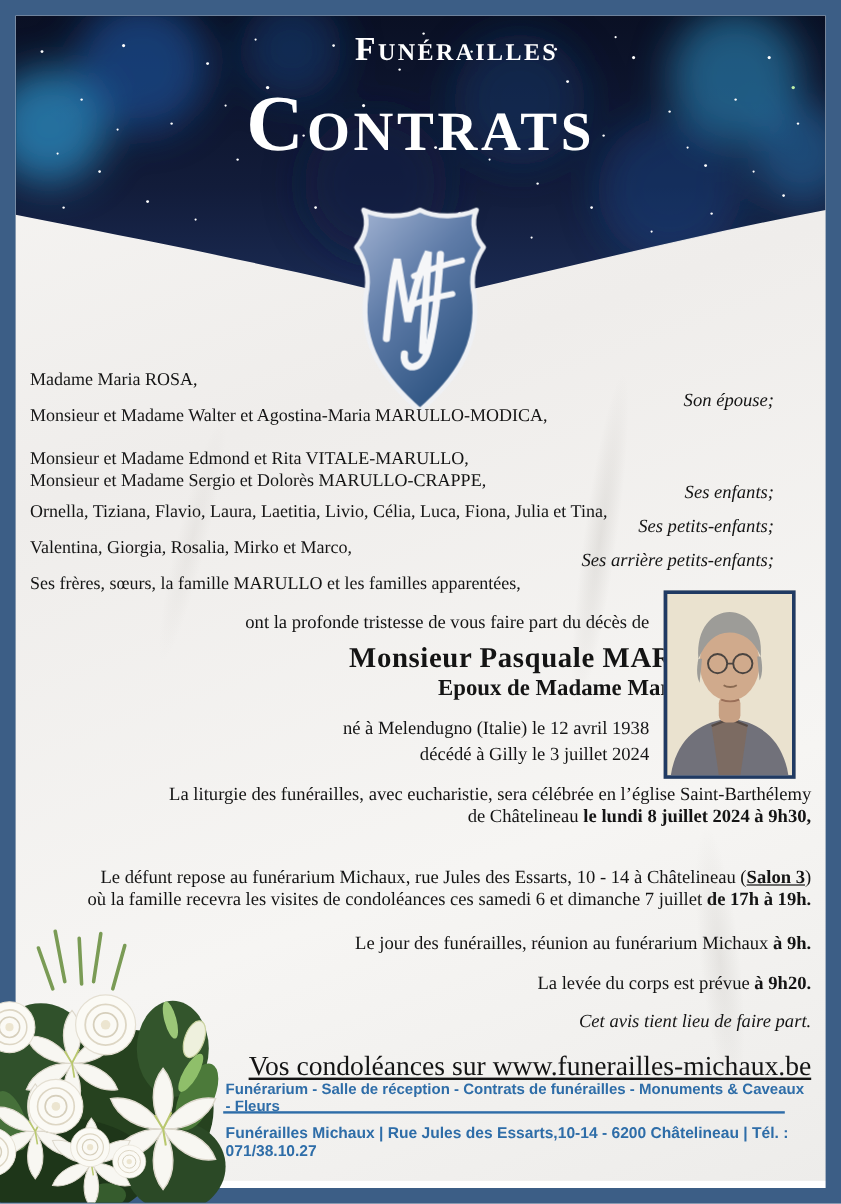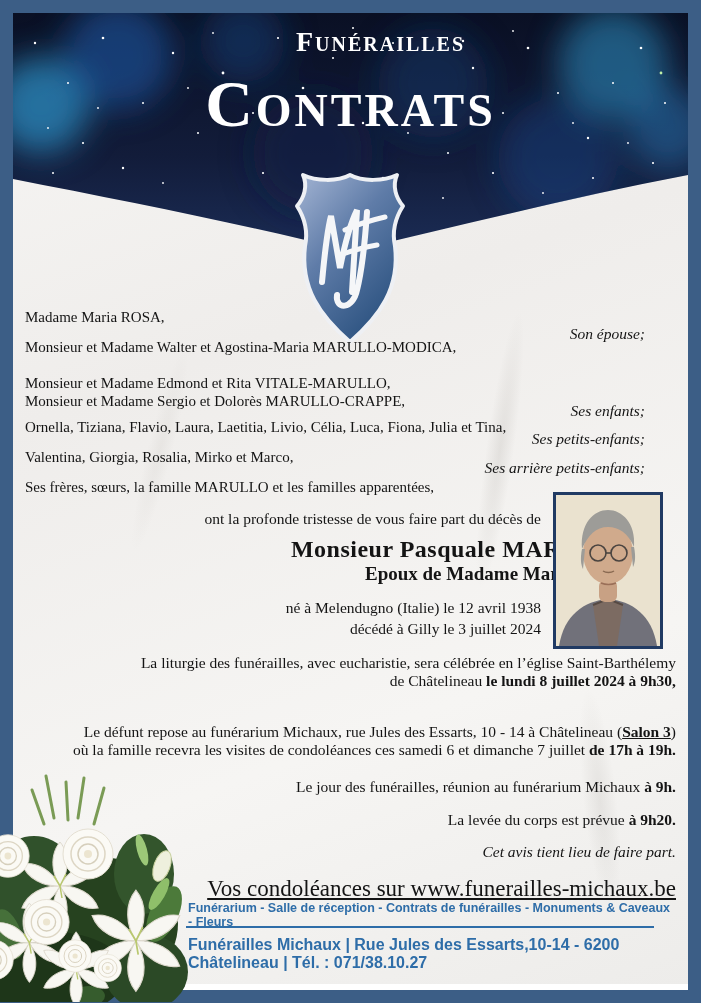--- a/index.html
+++ b/index.html
@@ -26,21 +26,21 @@
   .name{font-size:24px;font-weight:bold;letter-spacing:.5px;}
   .subname{font-size:19px;font-weight:bold;}
   .mid{font-size:15.5px;}
   .condol{font-size:23px;text-decoration:underline;}
   .photo{position:absolute;left:553px;top:492px;width:110px;height:157px;z-index:5;
          border:3px solid #203a63;background:#e9e1ce;box-sizing:border-box;
          box-shadow:0 0 0 1px #0d1b33 inset;}
   .footer{position:absolute;left:188px;width:486px;text-align:left;z-index:5;
           font-family:"Liberation Sans",sans-serif;font-weight:bold;color:#2e6da8;}
   .services{top:901px;font-size:12.5px;}
-  .contact{top:936px;font-size:16px;}
+  .contact{top:936px;font-size:13px;}
   .rule{position:absolute;left:186px;top:926px;width:468px;height:2px;background:#2e6da8;z-index:5;}
   .flowers{position:absolute;left:-6px;top:774px;z-index:9;}
   .bottombar{position:absolute;left:0px;top:994px;width:701px;height:9px;background:#d9d9d9;border-radius:5px 5px 0 0;}
   b{font-weight:bold;}
 </style>
 </head>
 <body>
 
 <div class="page">
 

